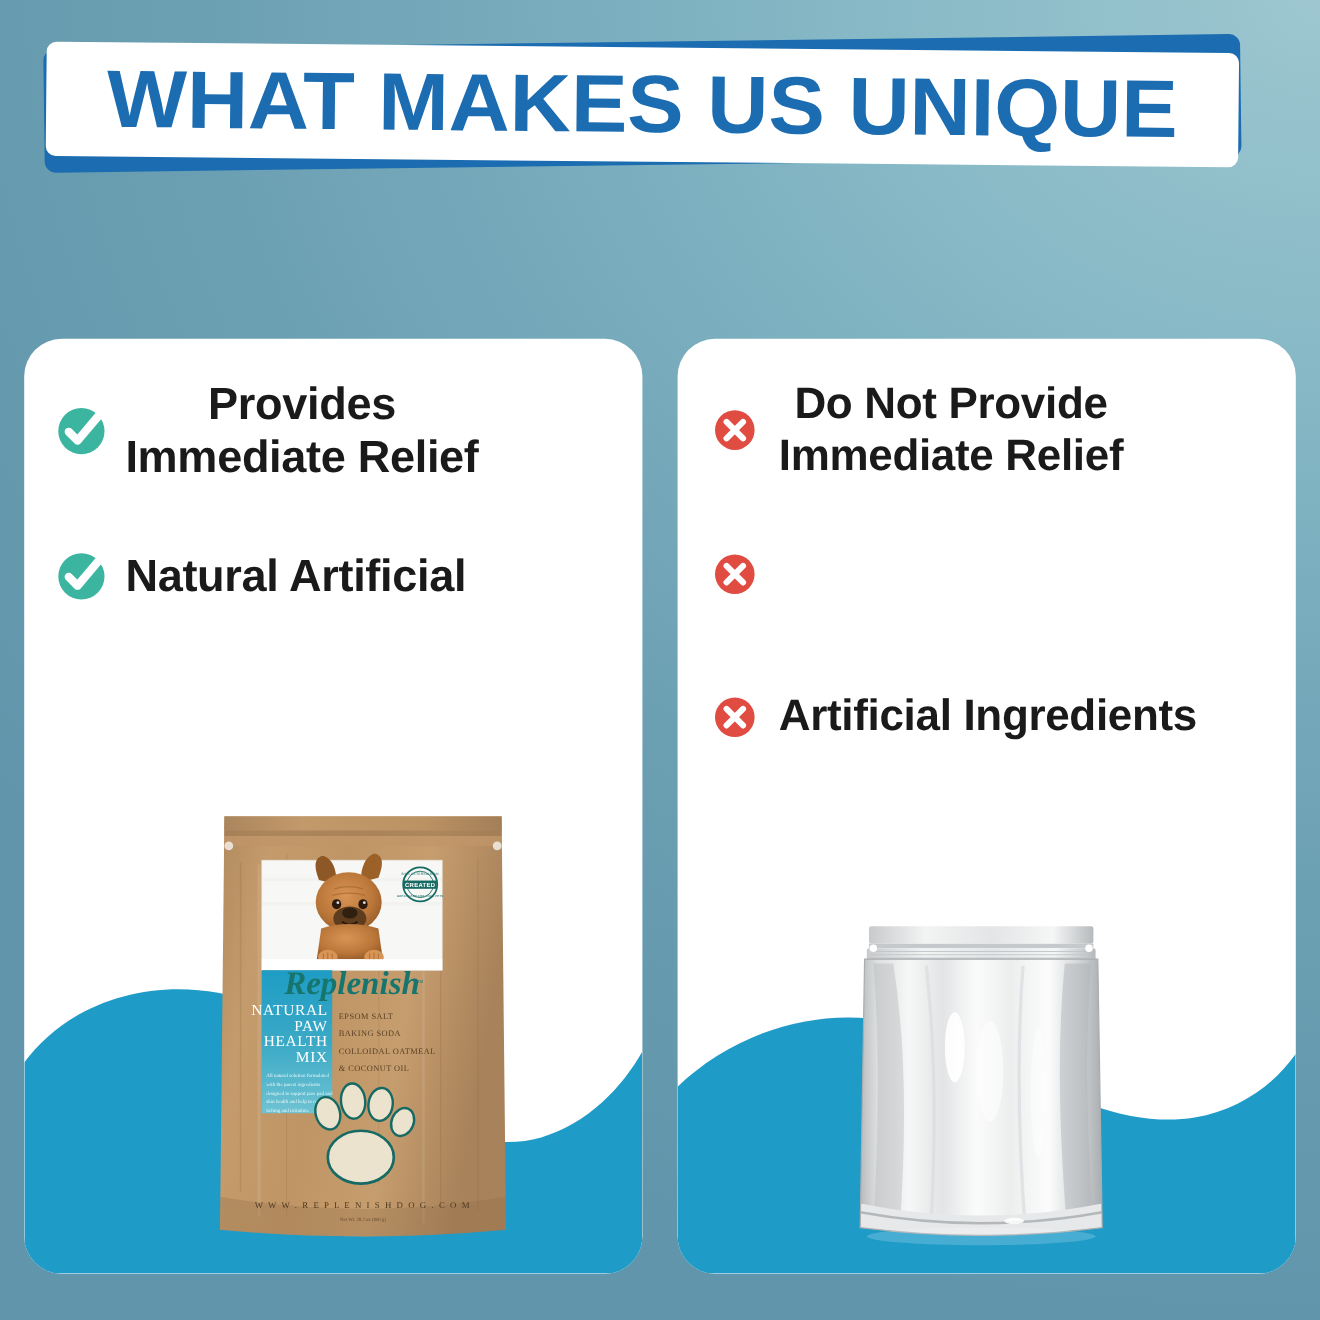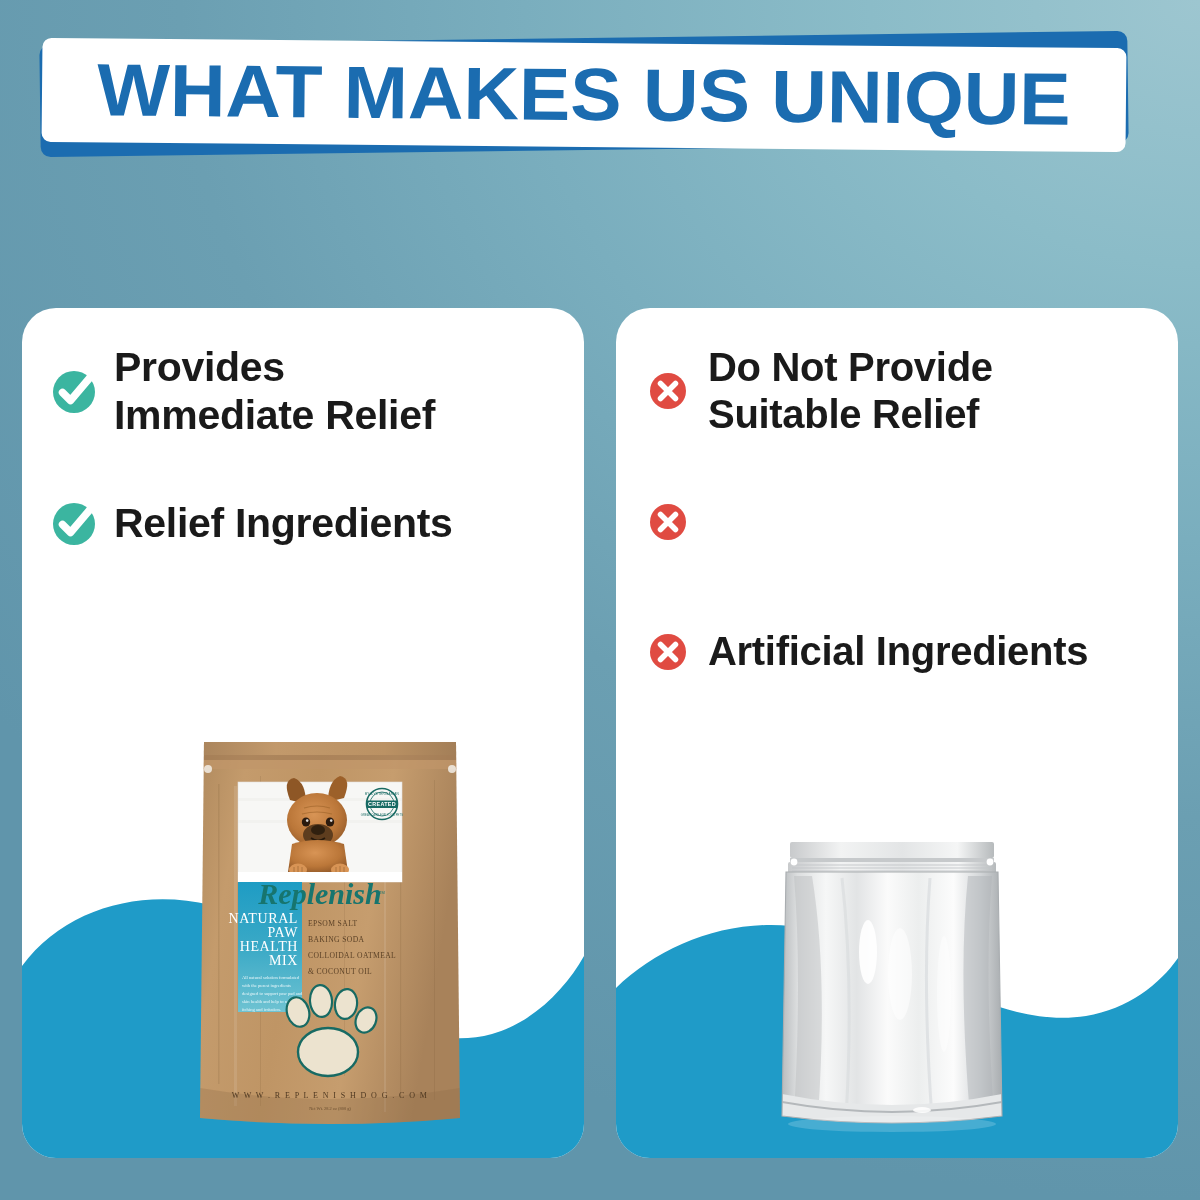--- a/index.html
+++ b/index.html
@@ -104,20 +104,21 @@
   .icon svg{ display:block; width:100%; height:100%; overflow:visible; }
 
   .row-text{
     font-family:"Liberation Sans", sans-serif;
     font-weight:bold;
     font-size:41px;
     line-height:1.17;
     color:#1a1a1a;
     letter-spacing:-0.3px;
     white-space:pre-line;
+    text-align:center;
   }
   #card-right .row-text{ font-size:40px; }
 
   
   .bag-kraft{
     position:absolute;
     left:172px; top:428px;
     width:272px; height:394px;
     z-index:4;
   }
@@ -167,21 +168,21 @@
       </div>
 
 
       <div class="row">
         <span class="icon">
           <svg viewBox="0 0 48 48">
             <circle cx="24" cy="24" r="21" fill="#3bb5a0"></circle>
             <path d="M12.5 24.5 L20.5 32.5 L40 9.5" fill="none" stroke="#ffffff" stroke-width="7.5" stroke-linecap="round" stroke-linejoin="round"></path>
           </svg>
         </span>
-        <span class="row-text">Relief Ingredients</span>
+        <span class="row-text">Natural Artificial</span>
       </div>
     </div>
 
     <div class="bag-kraft">
       <svg viewBox="0 0 272 394">
         <defs>
           <linearGradient id="kraft" x1="0" y1="0" x2="1" y2="0.25">
             <stop offset="0" stop-color="#b08a5e"></stop>
             <stop offset="0.18" stop-color="#c49b6c"></stop>
             <stop offset="0.45" stop-color="#bf9565"></stop>
@@ -342,21 +343,21 @@
     <div class="list">
 
       <div class="row">
         <span class="icon">
           <svg viewBox="0 0 48 48">
             <circle cx="24" cy="24" r="18" fill="#e04b42"></circle>
             <path d="M16.5 16.5 L31.5 31.5 M31.5 16.5 L16.5 31.5" stroke="#ffffff" stroke-width="5.5" stroke-linecap="round"></path>
           </svg>
         </span>
         <span class="row-text">Do Not Provide
-Suitable Relief</span>
+Immediate Relief</span>
       </div>
 
       <div class="row">
         <span class="icon">
           <svg viewBox="0 0 48 48">
             <circle cx="24" cy="24" r="18" fill="#e04b42"></circle>
             <path d="M16.5 16.5 L31.5 31.5 M31.5 16.5 L16.5 31.5" stroke="#ffffff" stroke-width="5.5" stroke-linecap="round"></path>
           </svg>
         </span>
       </div>

